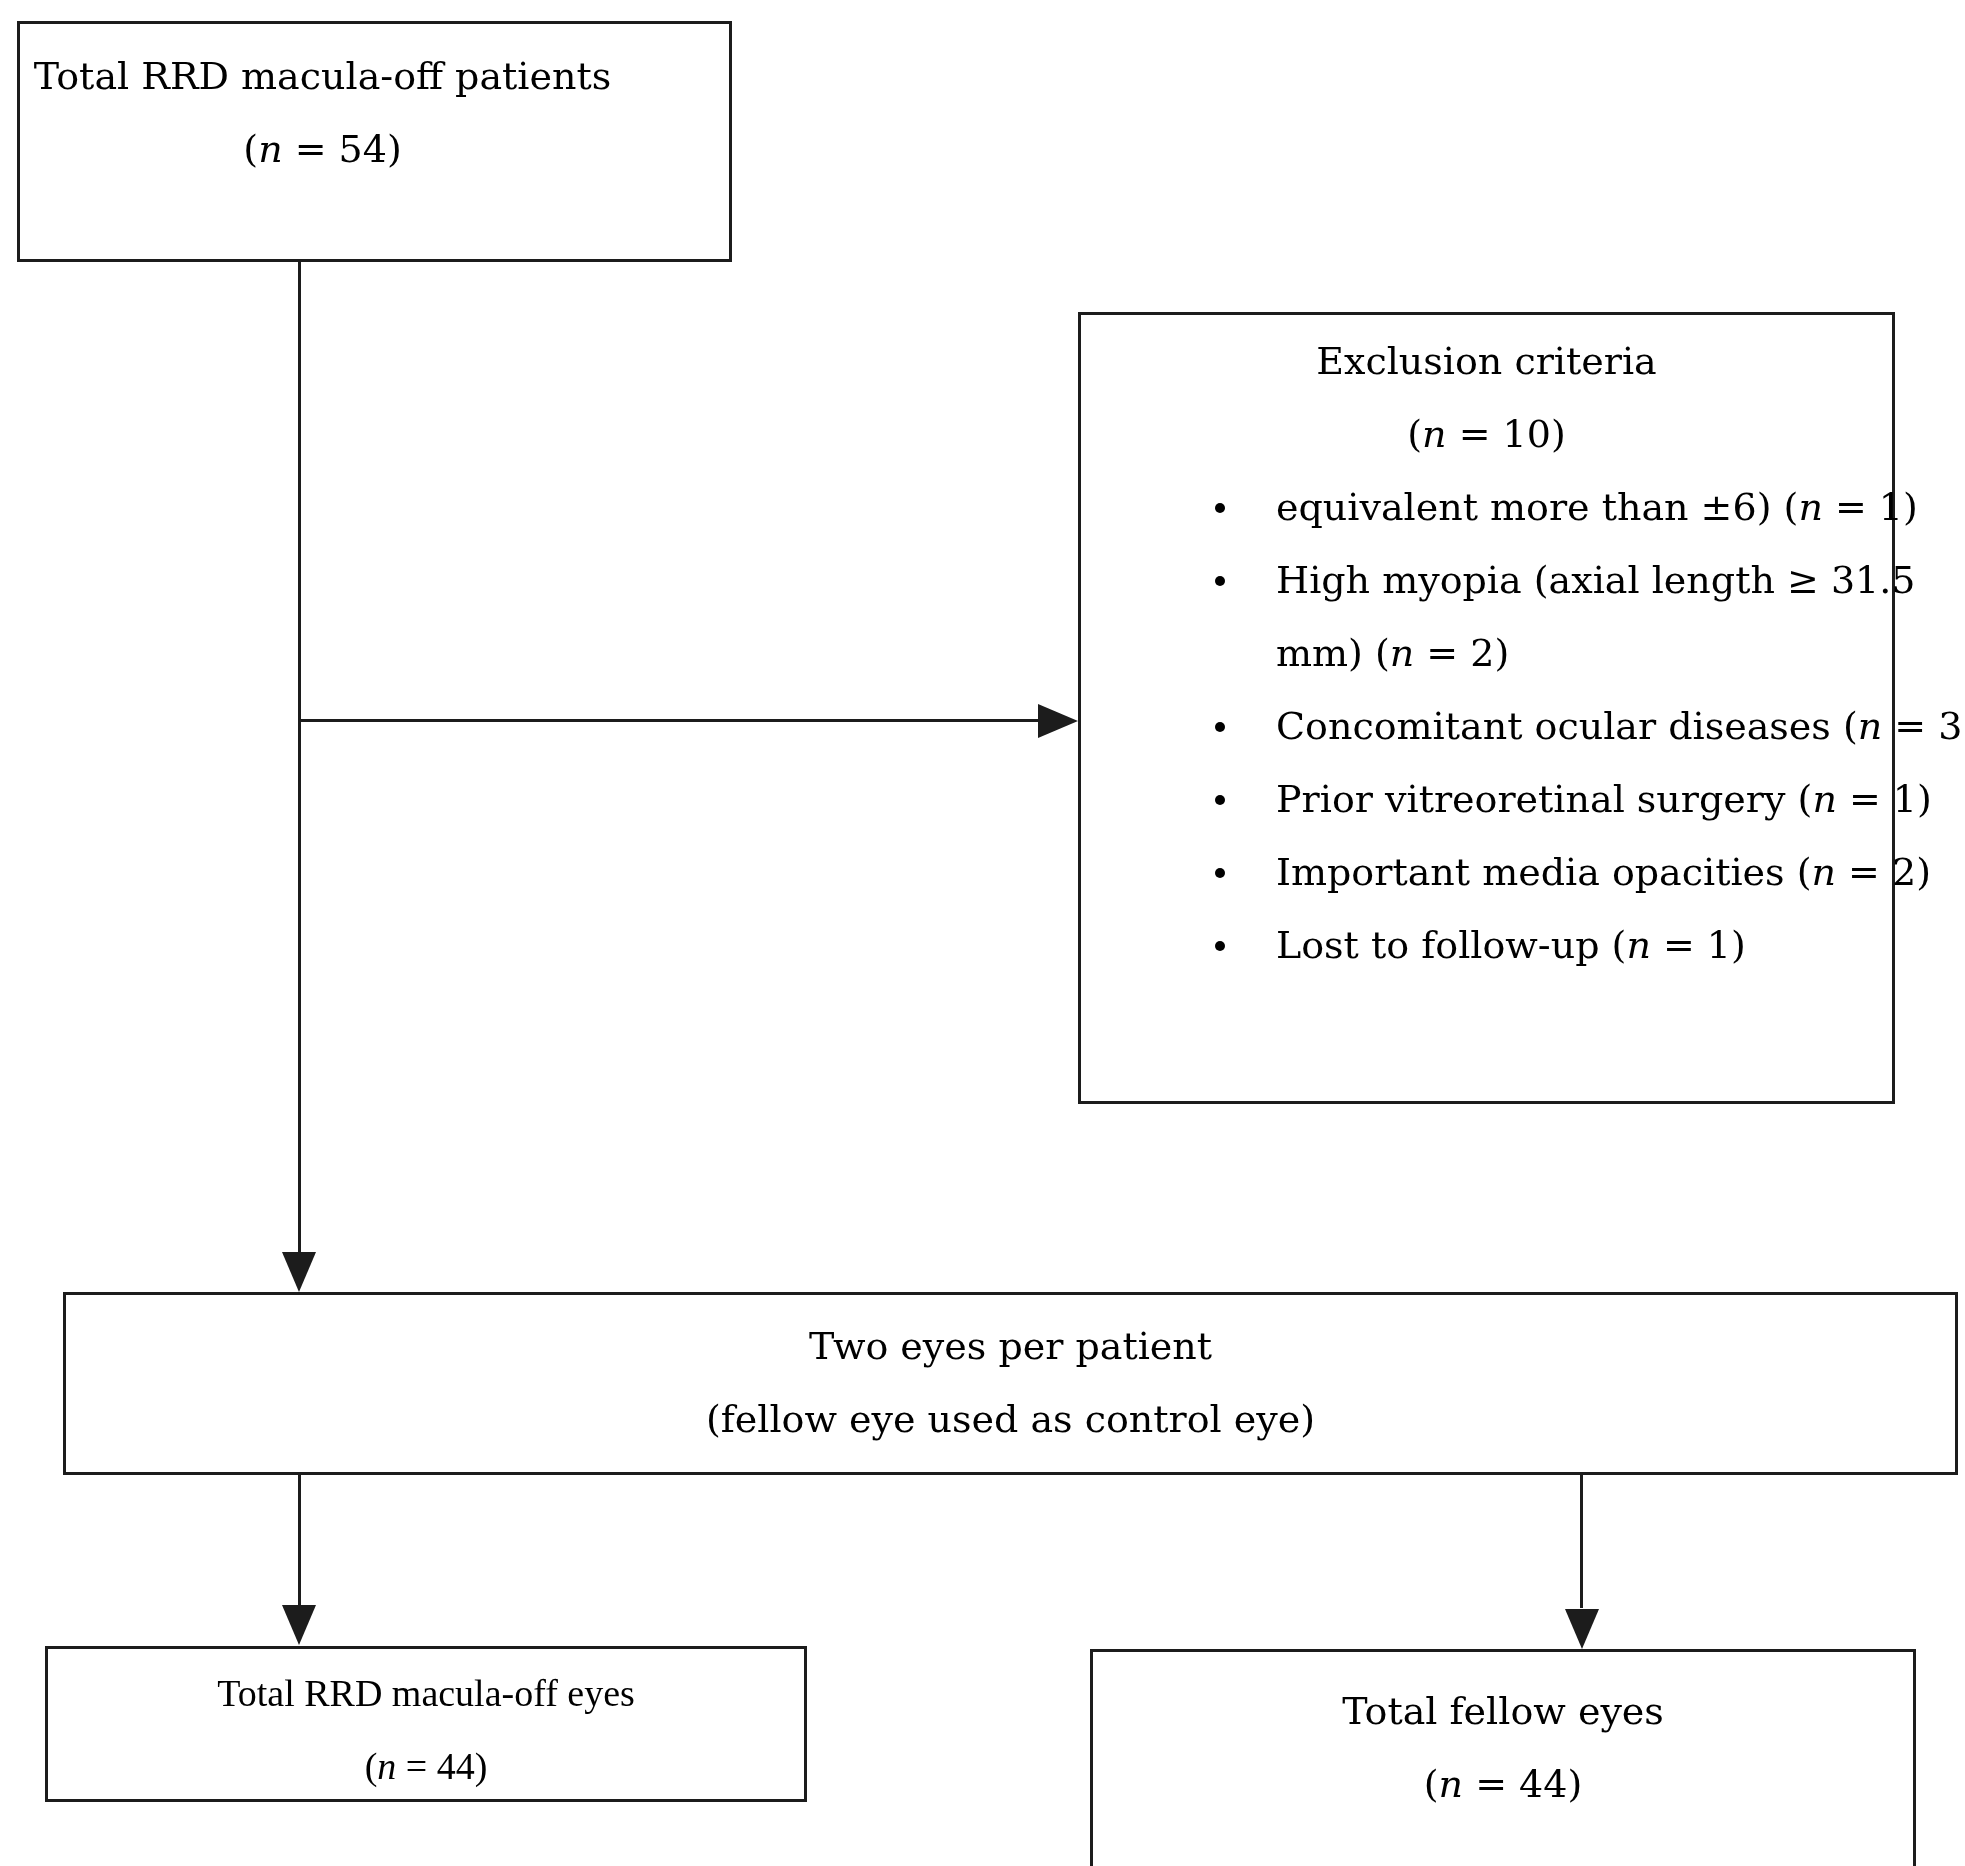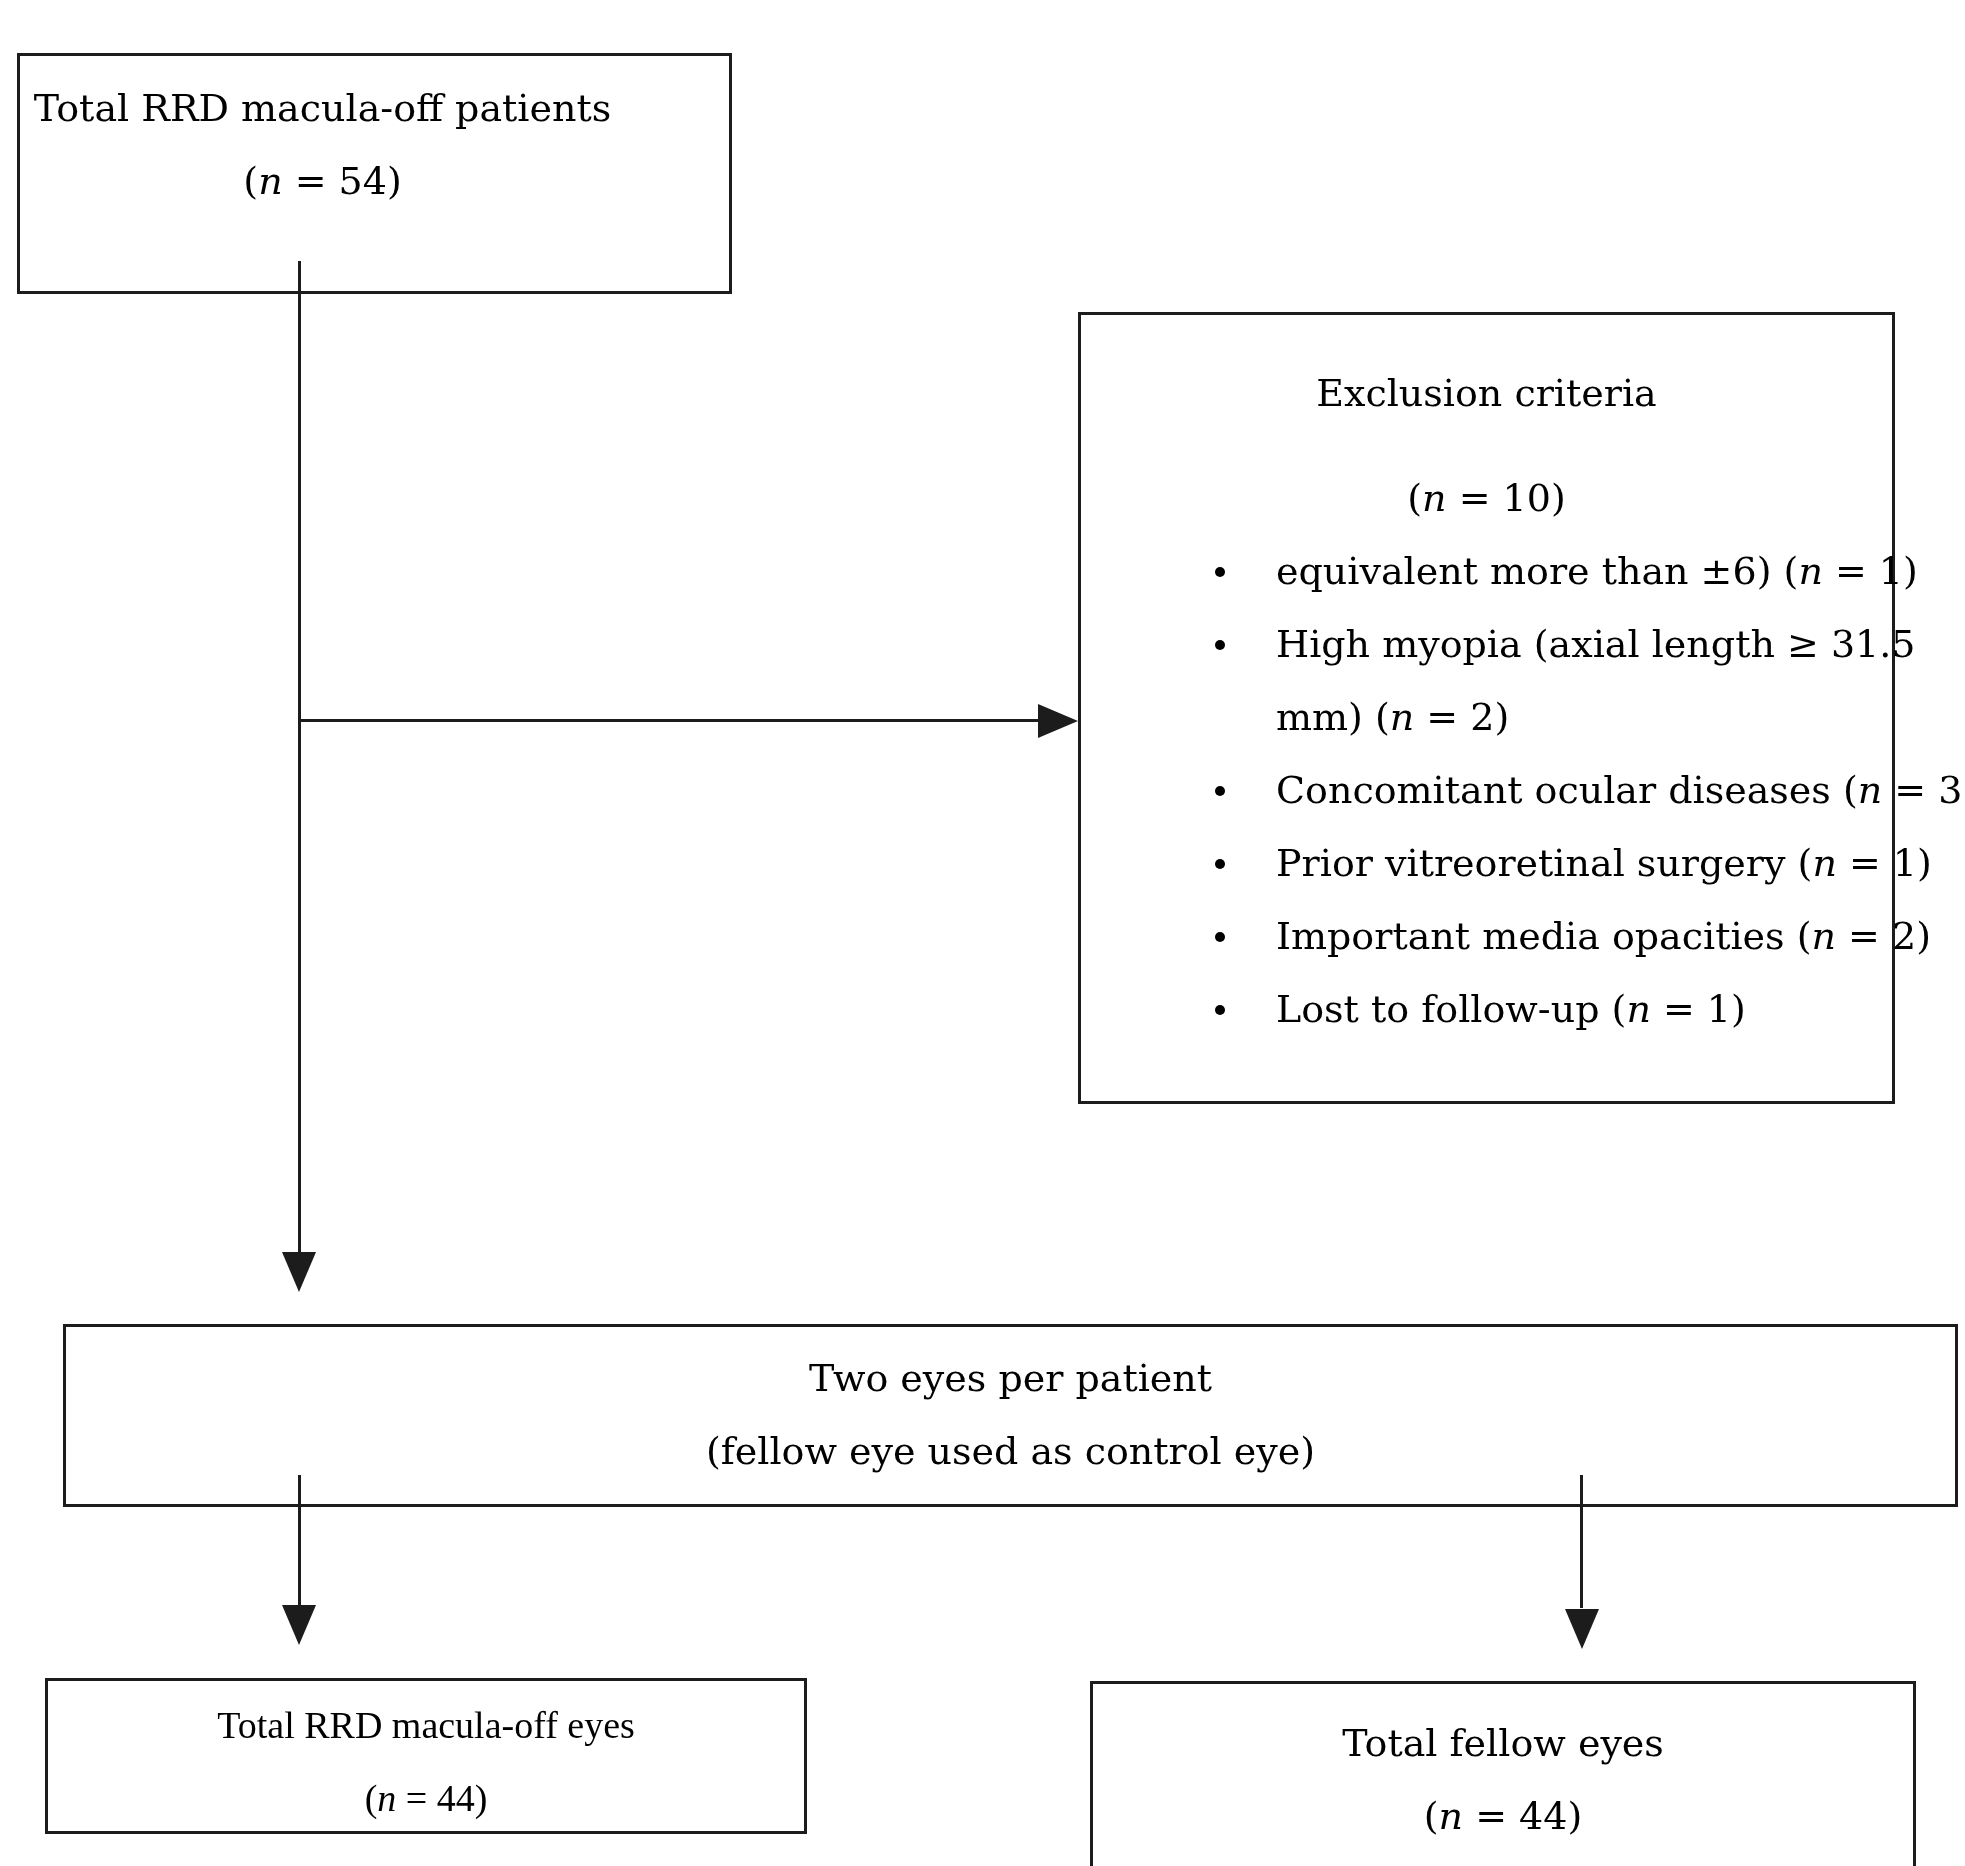--- a/index.html
+++ b/index.html
@@ -18,21 +18,21 @@
   }
   .box {
     position: absolute;
     box-sizing: border-box;
     border: 3.7px solid #1c1c1c;
     background: #ffffff;
     font-size: 38px;
     line-height: 73px;
   }
   .tline { white-space: nowrap; }
-  .center { text-align: center; margin-top: 32px; }
+  .center { text-align: center; }
 
   
   .node-a { left: 17px; top: 21px; width: 715px; height: 241px; padding: 16px 110px 0 6.1px; }
   
   .node-b { left: 1078px; top: 312px; width: 817px; height: 792px; padding-top: 9.8px; line-height: 73px; }
   .exclusion-list {
     list-style: none;
     margin: 0;
     padding: 0 12.2px 0 195px;
     text-align: left;

